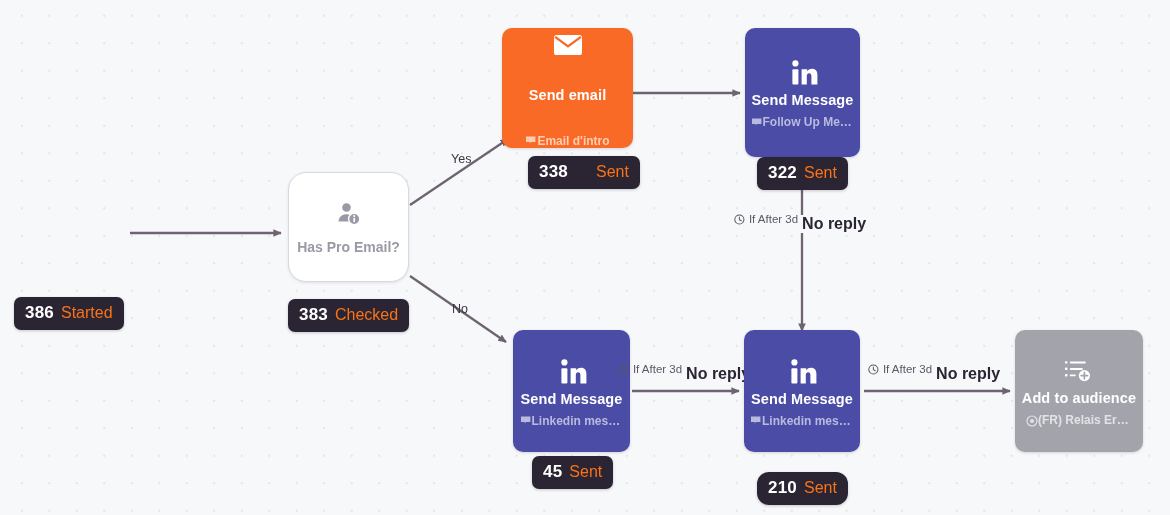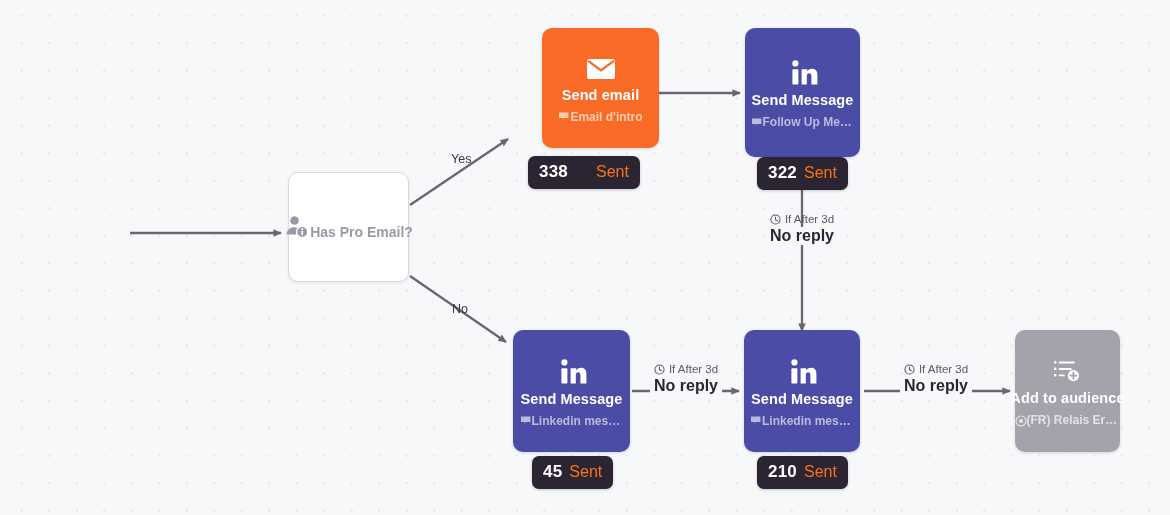--- a/index.html
+++ b/index.html
@@ -98,23 +98,23 @@
     color: #ffffff;
     margin-top: 4px;
   }
 
   
   .cond-node {
     position: absolute;
     box-sizing: border-box;
     background: #ffffff;
     border: 1.6px solid #d7d8e0;
-    border-radius: 10px;
-    display: flex;
-    flex-direction: row;
+    border-radius: 18px;
+    display: flex;
+    flex-direction: column;
     align-items: center;
     justify-content: center;
     box-shadow: 0 1px 3px rgba(30,25,45,.10);
   }
   .cond-title {
     font-size: 14px;
     font-weight: bold;
     color: #9a9aa6;
     margin-top: 10px;
     white-space: nowrap;
@@ -151,22 +151,22 @@
     color: #4a4450;
     white-space: nowrap;
   }
   .edge-label.branch {
     font-size: 12.5px;
     color: #3a3540;
   }
   .cond-label {
     position: absolute;
     display: flex;
-    flex-direction: column;
-    align-items: center;
+    flex-direction: row;
+    align-items: flex-start;
     white-space: nowrap;
   }
   .cond-label .when {
     display: flex;
     align-items: center;
     gap: 4px;
     font-size: 11.5px;
     color: #5d5766;
   }
   .cond-label .reply {
@@ -200,38 +200,46 @@
       <line x1="632" y1="93" x2="740" y2="93" marker-end="url(#arrow)"></line>
 
       <line x1="802" y1="157" x2="802" y2="331" marker-end="url(#arrow)"></line>
 
       <line x1="632" y1="391" x2="739" y2="391" marker-end="url(#arrow)"></line>
 
       <line x1="864" y1="391" x2="1010" y2="391" marker-end="url(#arrow)"></line>
     </g>
   </svg>
 
+  <div class="stat" style="left:14px; top:297px;">
+    <span class="num">386</span>
+    <span class="lbl">Started</span>
+  </div>
 
   <div class="cond-node" style="left:288px; top:172px; width:121px; height:110px;">
     <span class="node-icon" style="height:30px;margin-bottom:0">
       <svg width="26" height="26" viewBox="0 0 26 26">
         <circle cx="10.5" cy="6.5" r="4.3" fill="#9a9aa6"></circle>
         <path d="M2.6 20.5 c0-4.6 3.6-7.2 7.9-7.2 c1.5 0 2.9 .3 4.1 .9 l-.4 6.3 z" fill="#9a9aa6"></path>
         <circle cx="18.2" cy="18" r="5.6" fill="#9a9aa6" stroke="#ffffff" stroke-width="1.4"></circle>
         <circle cx="18.2" cy="15.1" r="1.05" fill="#ffffff"></circle>
         <rect x="17.35" y="16.7" width="1.7" height="4.6" rx=".8" fill="#ffffff"></rect>
       </svg>
     </span>
     <span class="cond-title">Has Pro Email?</span>
   </div>
+  <div class="stat" style="left:288px; top:299px;">
+    <span class="num">383</span>
+    <span class="lbl">Checked</span>
+  </div>
 
   <div class="edge-label branch" style="left:451px; top:152px;text-align:center;">Yes</div>
   <div class="edge-label branch" style="left:452px; top:302px;">No</div>
 
-  <div class="node email" style="left:542px; top:28px; width:117px; height:120px;">
+  <div class="node email" style="left:502px; top:28px; width:131px; height:120px;justify-content:space-between;">
     <span class="node-icon" style="height:34px;margin-bottom:2px;">
       <svg width="30" height="22" viewBox="0 0 30 22">
         <rect x="1" y="1" width="28" height="20" rx="2.6" fill="#ffffff"></rect>
         <path d="M2.8 3.4 L15 12.4 L27.2 3.4" fill="none" stroke="#f96a26" stroke-width="2.4" stroke-linecap="round" stroke-linejoin="round"></path>
       </svg>
     </span>
     <span class="node-title">Send email</span>
     <span class="node-sub">
       <svg width="12" height="12" viewBox="0 0 12 12" style="flex:none">
         <path d="M1 1.6 h9.4 v5.3 h-4.6 l-1 1.9 v-1.9 h-3.8 z" fill="currentColor"></path>
@@ -317,37 +325,37 @@
       </svg>
     </span>
     <span class="node-title">Send Message</span>
     <span class="node-sub">
       <svg width="12" height="12" viewBox="0 0 12 12" style="flex:none">
         <path d="M1 1.6 h9.4 v5.3 h-4.6 l-1 1.9 v-1.9 h-3.8 z" fill="currentColor"></path>
       </svg>
       <span class="sub-text">Linkedin messa...</span>
     </span>
   </div>
-  <div class="stat" style="left:757px; top:456px;">
+  <div class="stat" style="left:757px; top:472px;border-radius:12px;">
     <span class="num">210</span>
     <span class="lbl">Sent</span>
   </div>
 
   <div class="cond-label" style="left:936px; top:363px; transform:translateX(-50%);">
     <span class="when">
       <svg width="11" height="11" viewBox="0 0 12 12" style="flex:none">
         <circle cx="6" cy="6" r="5" fill="none" stroke="#5d5766" stroke-width="1.1"></circle>
         <path d="M6 3.2 V6.2 L8.1 7.4" fill="none" stroke="#5d5766" stroke-width="1.1" stroke-linecap="round"></path>
       </svg>
       <span>If After 3d</span>
     </span>
     <span class="reply">No reply</span>
   </div>
 
-  <div class="node audience" style="left:1015px; top:330px; width:105px; height:122px;">
+  <div class="node audience" style="left:1015px; top:330px; width:128px; height:122px;">
     <span class="node-icon" style="height:34px;margin-bottom:3px;">
       <svg width="30" height="26" viewBox="0 0 30 26">
         <rect x="1" y="3.2" width="2.4" height="2.4" rx=".6" fill="#ffffff"></rect>
         <rect x="5.8" y="3.6" width="16" height="1.9" rx=".9" fill="#ffffff"></rect>
         <rect x="1" y="9.6" width="2.4" height="2.4" rx=".6" fill="#ffffff"></rect>
         <rect x="5.8" y="10" width="13" height="1.9" rx=".9" fill="#ffffff"></rect>
         <rect x="1" y="16" width="2.4" height="2.4" rx=".6" fill="#ffffff"></rect>
         <rect x="5.8" y="16.4" width="6" height="1.9" rx=".9" fill="#ffffff"></rect>
         <circle cx="20.4" cy="17.6" r="5.6" fill="#ffffff"></circle>
         <path d="M20.4 14.4 v6.4 M17.2 17.6 h6.4" stroke="#a3a3ab" stroke-width="1.7" stroke-linecap="round"></path>

